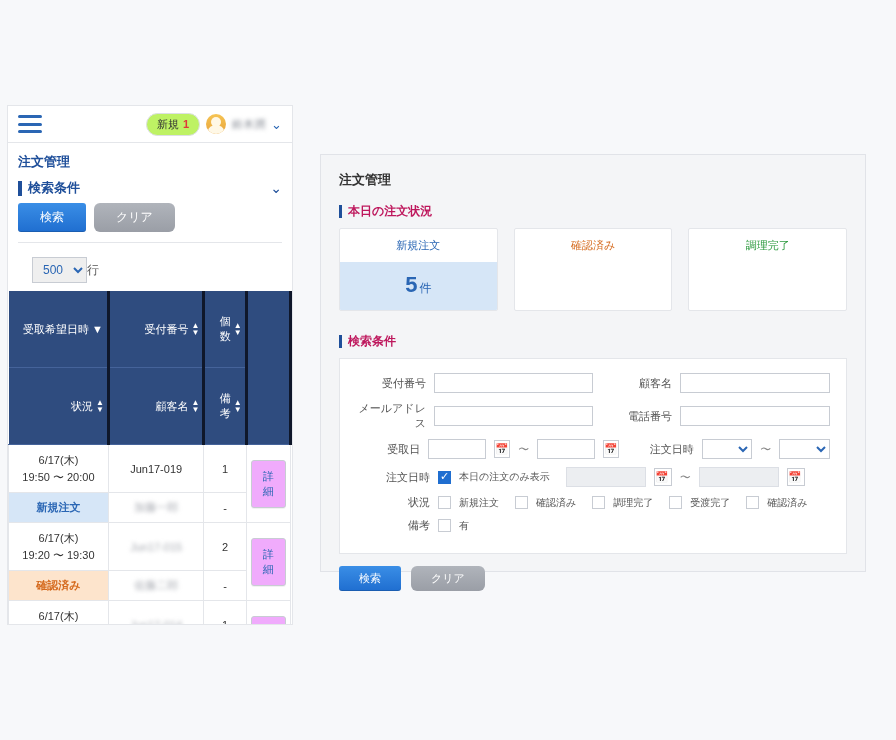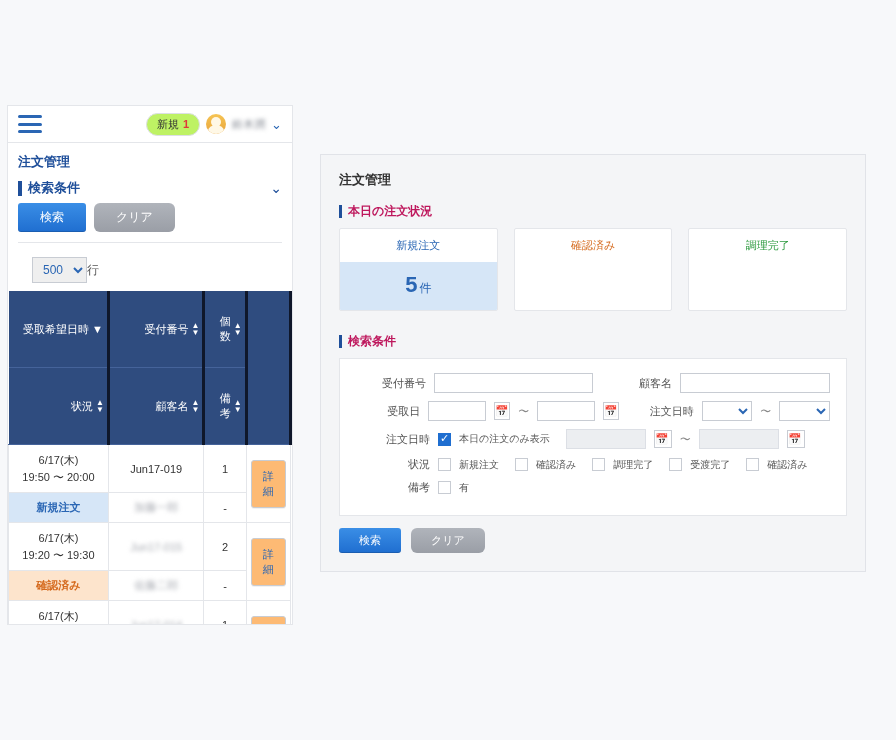--- a/index.html
+++ b/index.html
@@ -116,21 +116,21 @@
   .sort-icon::after{content:"▼"; display:block;}
   .m-table tbody td {
     border:1px solid #e4e6ea; padding:7px 4px; font-size:11px; text-align:center; vertical-align:middle;
   }
   .date-cell { line-height:1.5;}
   .status-new { background:#d6e6f7; color:#2a66b4; font-weight:bold;}
   .status-confirmed { background:#fde4cc; color:#d56a1e; font-weight:bold;}
   .status-done { background:#b6efb6; color:#2d9a3f; font-weight:bold;}
   .detail-btn {
     display:inline-block; border:1px solid #c8ccd3; border-radius:3px;
-    padding:8px 6px; font-size:11px; color:#2a66b4; background:#fdba74; cursor:pointer;
+    padding:8px 6px; font-size:11px; color:#2a66b4; background:#f0abfc; cursor:pointer;
     box-shadow:0 1px 0 rgba(0,0,0,.05);
   }
   .blur { color:#a7aab1; filter: blur(2px);}
   .col-detail { width:40px; border-left:1px solid #e4e6ea;}
   .col1{width:90px;} .col2{width:86px;} .col3{width:38px;}
 
   
   .desktop {
     position:absolute;
     left:320px; top:154px;
@@ -314,20 +314,26 @@
 
   <div class="d-sect">検索条件</div>
   <div class="search-form">
     <div class="frow">
       <span class="lbl">受付番号</span>
       <input class="inp inp-long" style="">
       <span class="lbl2">顧客名</span>
       <input class="inp inp-long" style="width: 150px;">
     </div>
     <div class="frow">
+      <span class="lbl">メールアドレス</span>
+      <input class="inp inp-long" style="">
+      <span class="lbl2">電話番号</span>
+      <input class="inp inp-long" style="width: 150px;">
+    </div>
+    <div class="frow">
       <span class="lbl">受取日</span>
       <input class="inp inp-short" style="">
       <span class="cal-ic">📅</span>
       <span class="tilde">〜</span>
       <input class="inp inp-short" style="">
       <span class="cal-ic">📅</span>
       <span class="lbl2">注文日時</span>
       <select class="sel"><option></option></select>
       <span class="tilde">〜</span>
       <select class="sel"><option></option></select>

